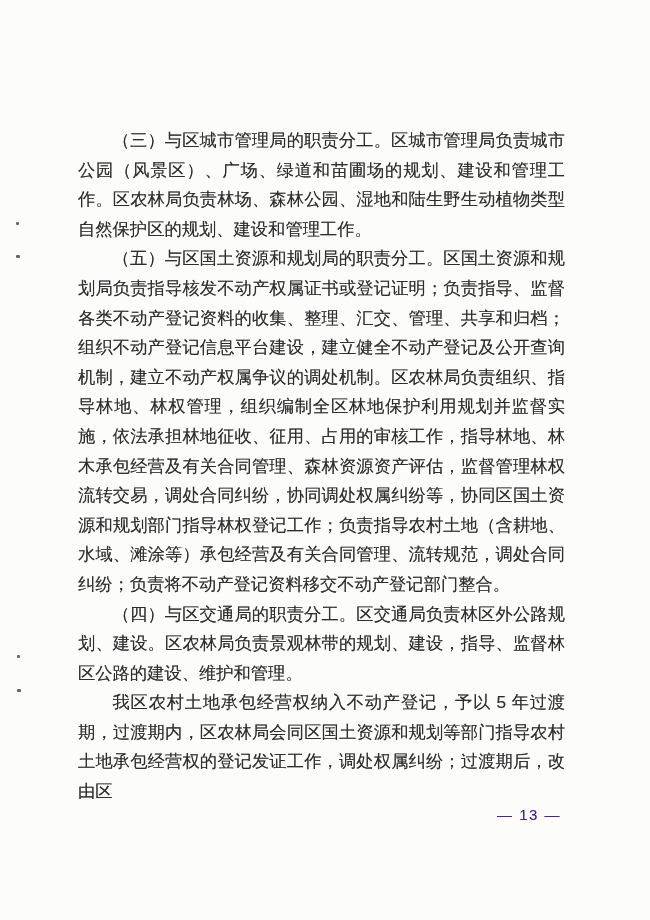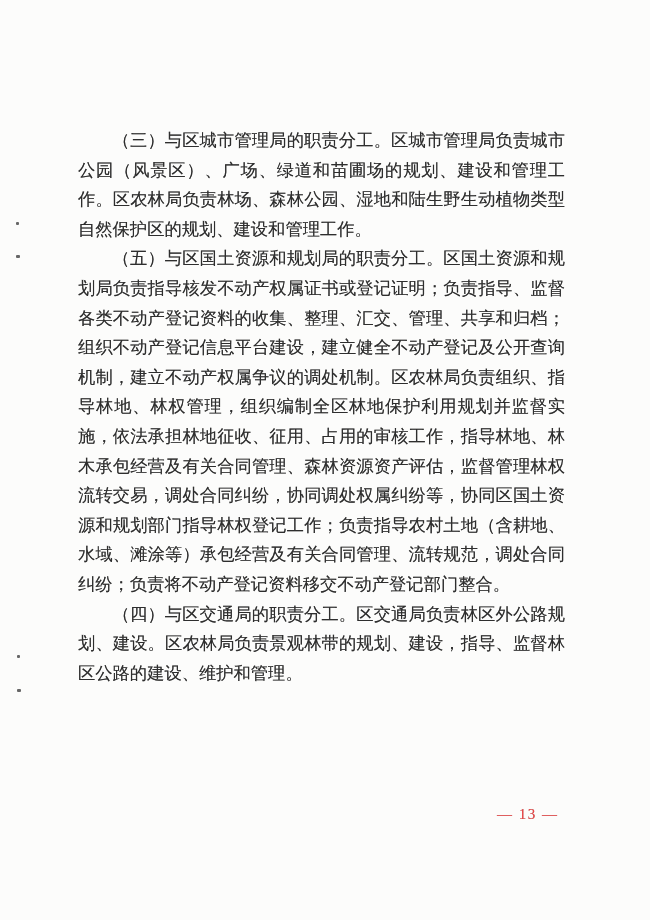--- a/index.html
+++ b/index.html
@@ -6,21 +6,21 @@
     margin: 0;
     padding: 0;
     background: #ffffff;
   }
   .scan-page {
     position: relative;
     width: 650px;
     height: 920px;
     background: #fcfcfb;
     overflow: hidden;
-    font-family: Liberation Serif, serif;
+    font-family: Liberation Sans, sans-serif;
     color: #2e2e2e;
   }
   .text-block {
     position: absolute;
     left: 78px;
     top: 126px;
     width: 487px;
     font-size: 17.3px;
     line-height: 29.6px;
     letter-spacing: 0px;
@@ -31,21 +31,21 @@
     margin: 0;
     padding: 0;
     text-indent: 2em;
   }
   .page-number {
     position: absolute;
     left: 497px;
     top: 806px;
     font-size: 15px;
     letter-spacing: 1.5px;
-    color: #ef4444;
+    color: #4c1d95;
     text-shadow: 0 0 0.4px rgba(45,45,45,0.5);
     white-space: nowrap;
   }
   .speck {
     position: absolute;
     width: 3px;
     height: 3px;
     background: #4c4c4c;
     border-radius: 1px;
     opacity: 0.85;
@@ -57,20 +57,21 @@
 </style>
 </head>
 <body>
 
 <div class="scan-page">
 
   <div class="text-block">
     <p class="para">（三）与区城市管理局的职责分工。区城市管理局负责城市公园（风景区）、广场、绿道和苗圃场的规划、建设和管理工作。区农林局负责林场、森林公园、湿地和陆生野生动植物类型自然保护区的规划、建设和管理工作。</p>
     <p class="para">（五）与区国土资源和规划局的职责分工。区国土资源和规划局负责指导核发不动产权属证书或登记证明；负责指导、监督各类不动产登记资料的收集、整理、汇交、管理、共享和归档；组织不动产登记信息平台建设，建立健全不动产登记及公开查询机制，建立不动产权属争议的调处机制。区农林局负责组织、指导林地、林权管理，组织编制全区林地保护利用规划并监督实施，依法承担林地征收、征用、占用的审核工作，指导林地、林木承包经营及有关合同管理、森林资源资产评估，监督管理林权流转交易，调处合同纠纷，协同调处权属纠纷等，协同区国土资源和规划部门指导林权登记工作；负责指导农村土地（含耕地、水域、滩涂等）承包经营及有关合同管理、流转规范，调处合同纠纷；负责将不动产登记资料移交不动产登记部门整合。</p>
     <p class="para">（四）与区交通局的职责分工。区交通局负责林区外公路规划、建设。区农林局负责景观林带的规划、建设，指导、监督林区公路的建设、维护和管理。</p>
+    <p class="para">我区农村土地承包经营权纳入不动产登记，予以 5 年过渡期，过渡期内，区农林局会同区国土资源和规划等部门指导农村土地承包经营权的登记发证工作，调处权属纠纷；过渡期后，改由区</p>
   </div>
 
   <div class="page-number">— 13 —</div>
 
   <span class="speck s1"></span>
   <span class="speck s2"></span>
   <span class="speck s3"></span>
   <span class="speck s4"></span>
 
 </div>

